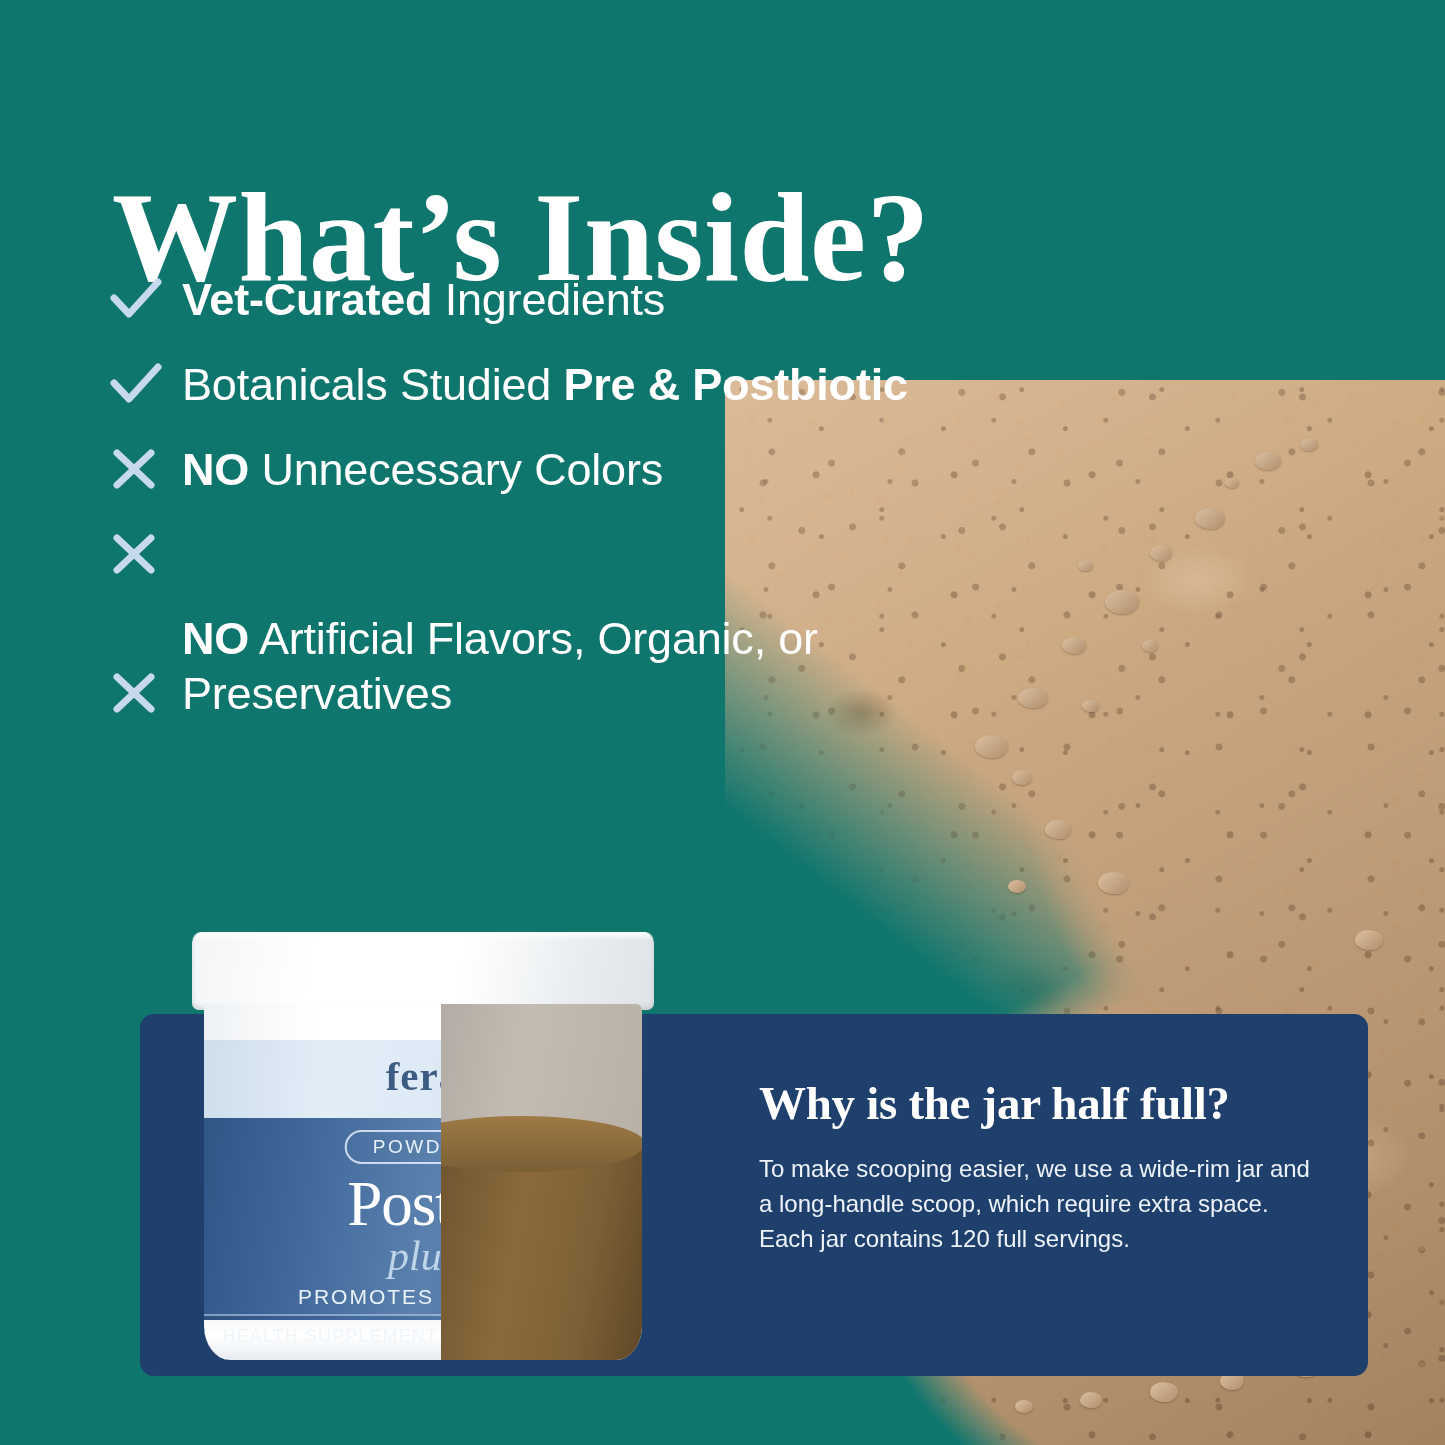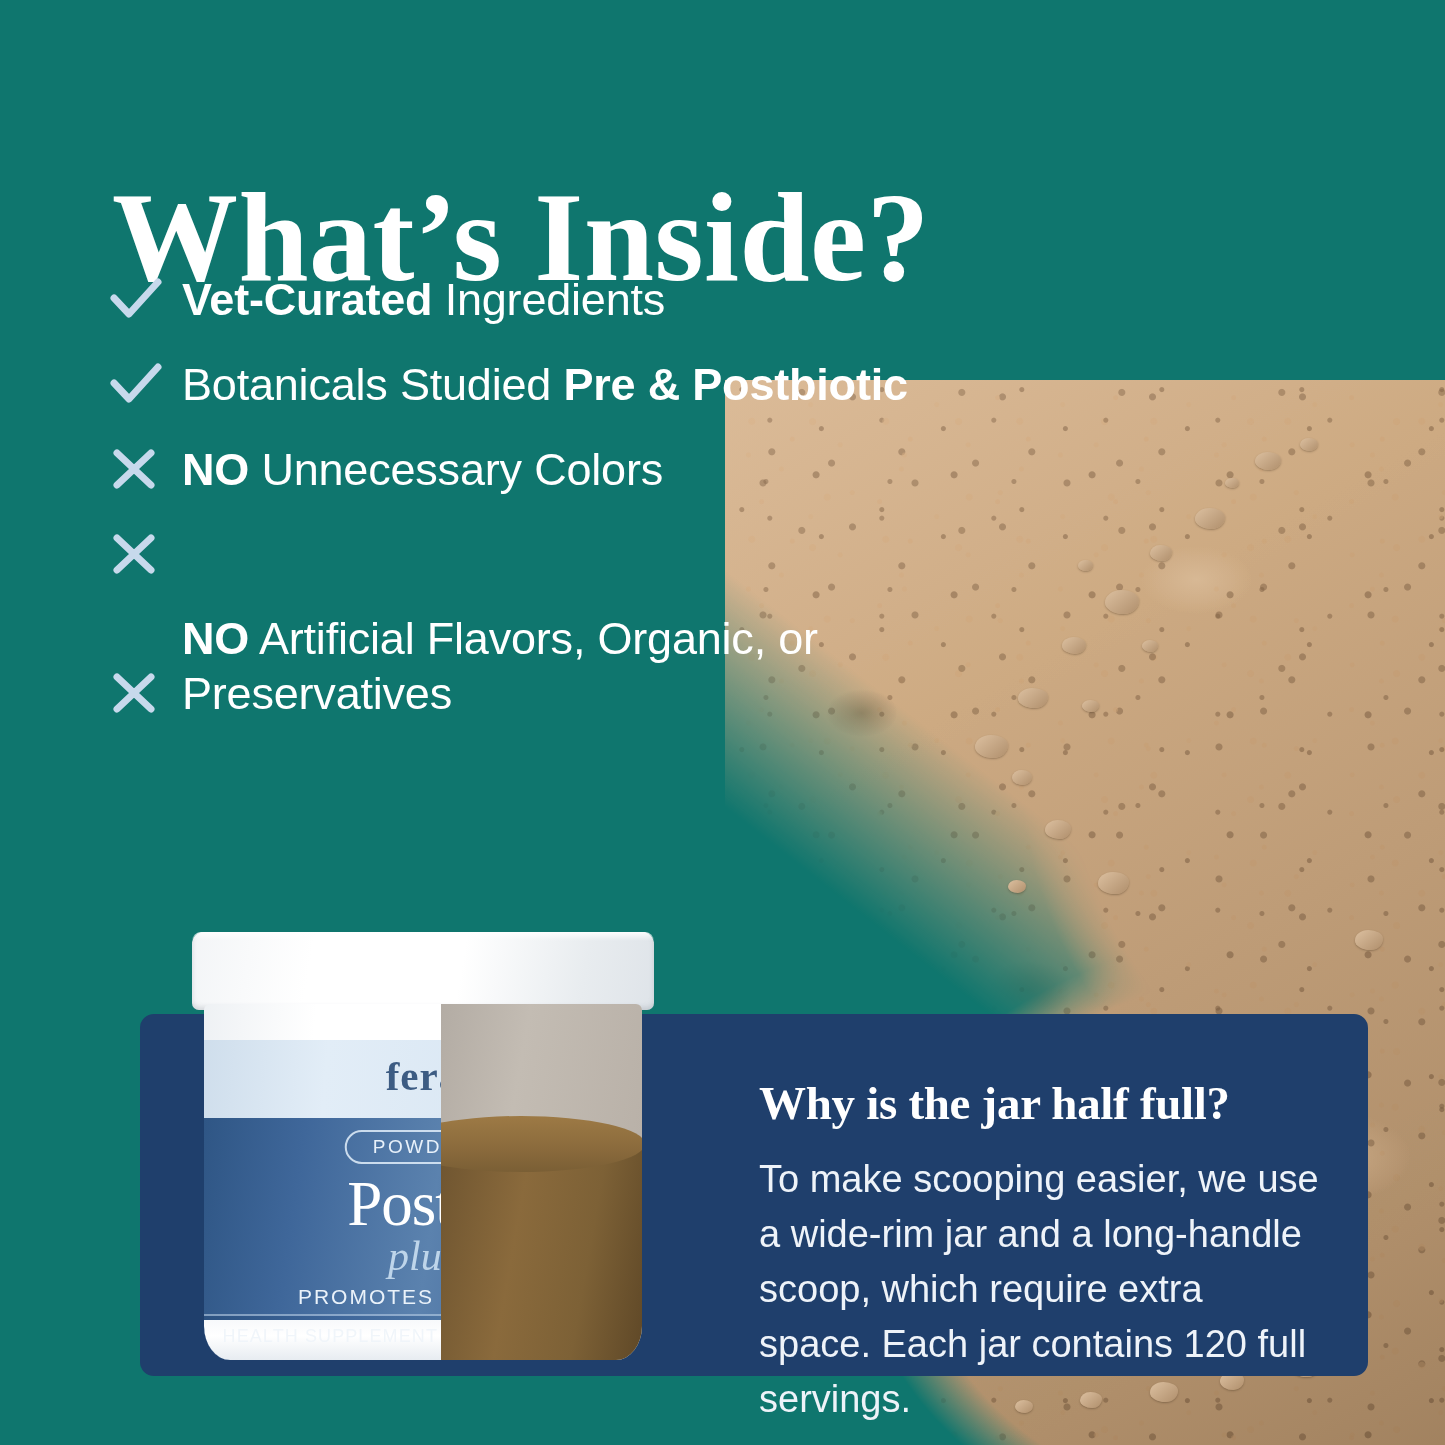--- a/index.html
+++ b/index.html
@@ -157,21 +157,21 @@
   .card-heading {
     font-family: "Liberation Serif", "DejaVu Serif", serif;
     font-weight: 700;
     font-size: 47px;
     color: #ffffff;
     letter-spacing: -.3px;
     margin: 0 0 22px 0;
     white-space: nowrap;
   }
   .card-paragraph {
-    font-size: 38px;
+    font-size: 24px;
     line-height: 1.45;
     color: #eef3f9;
     margin: 0;
   }
 
   
   .jar {
     position: absolute;
     left: 188px;
     top: 930px;

